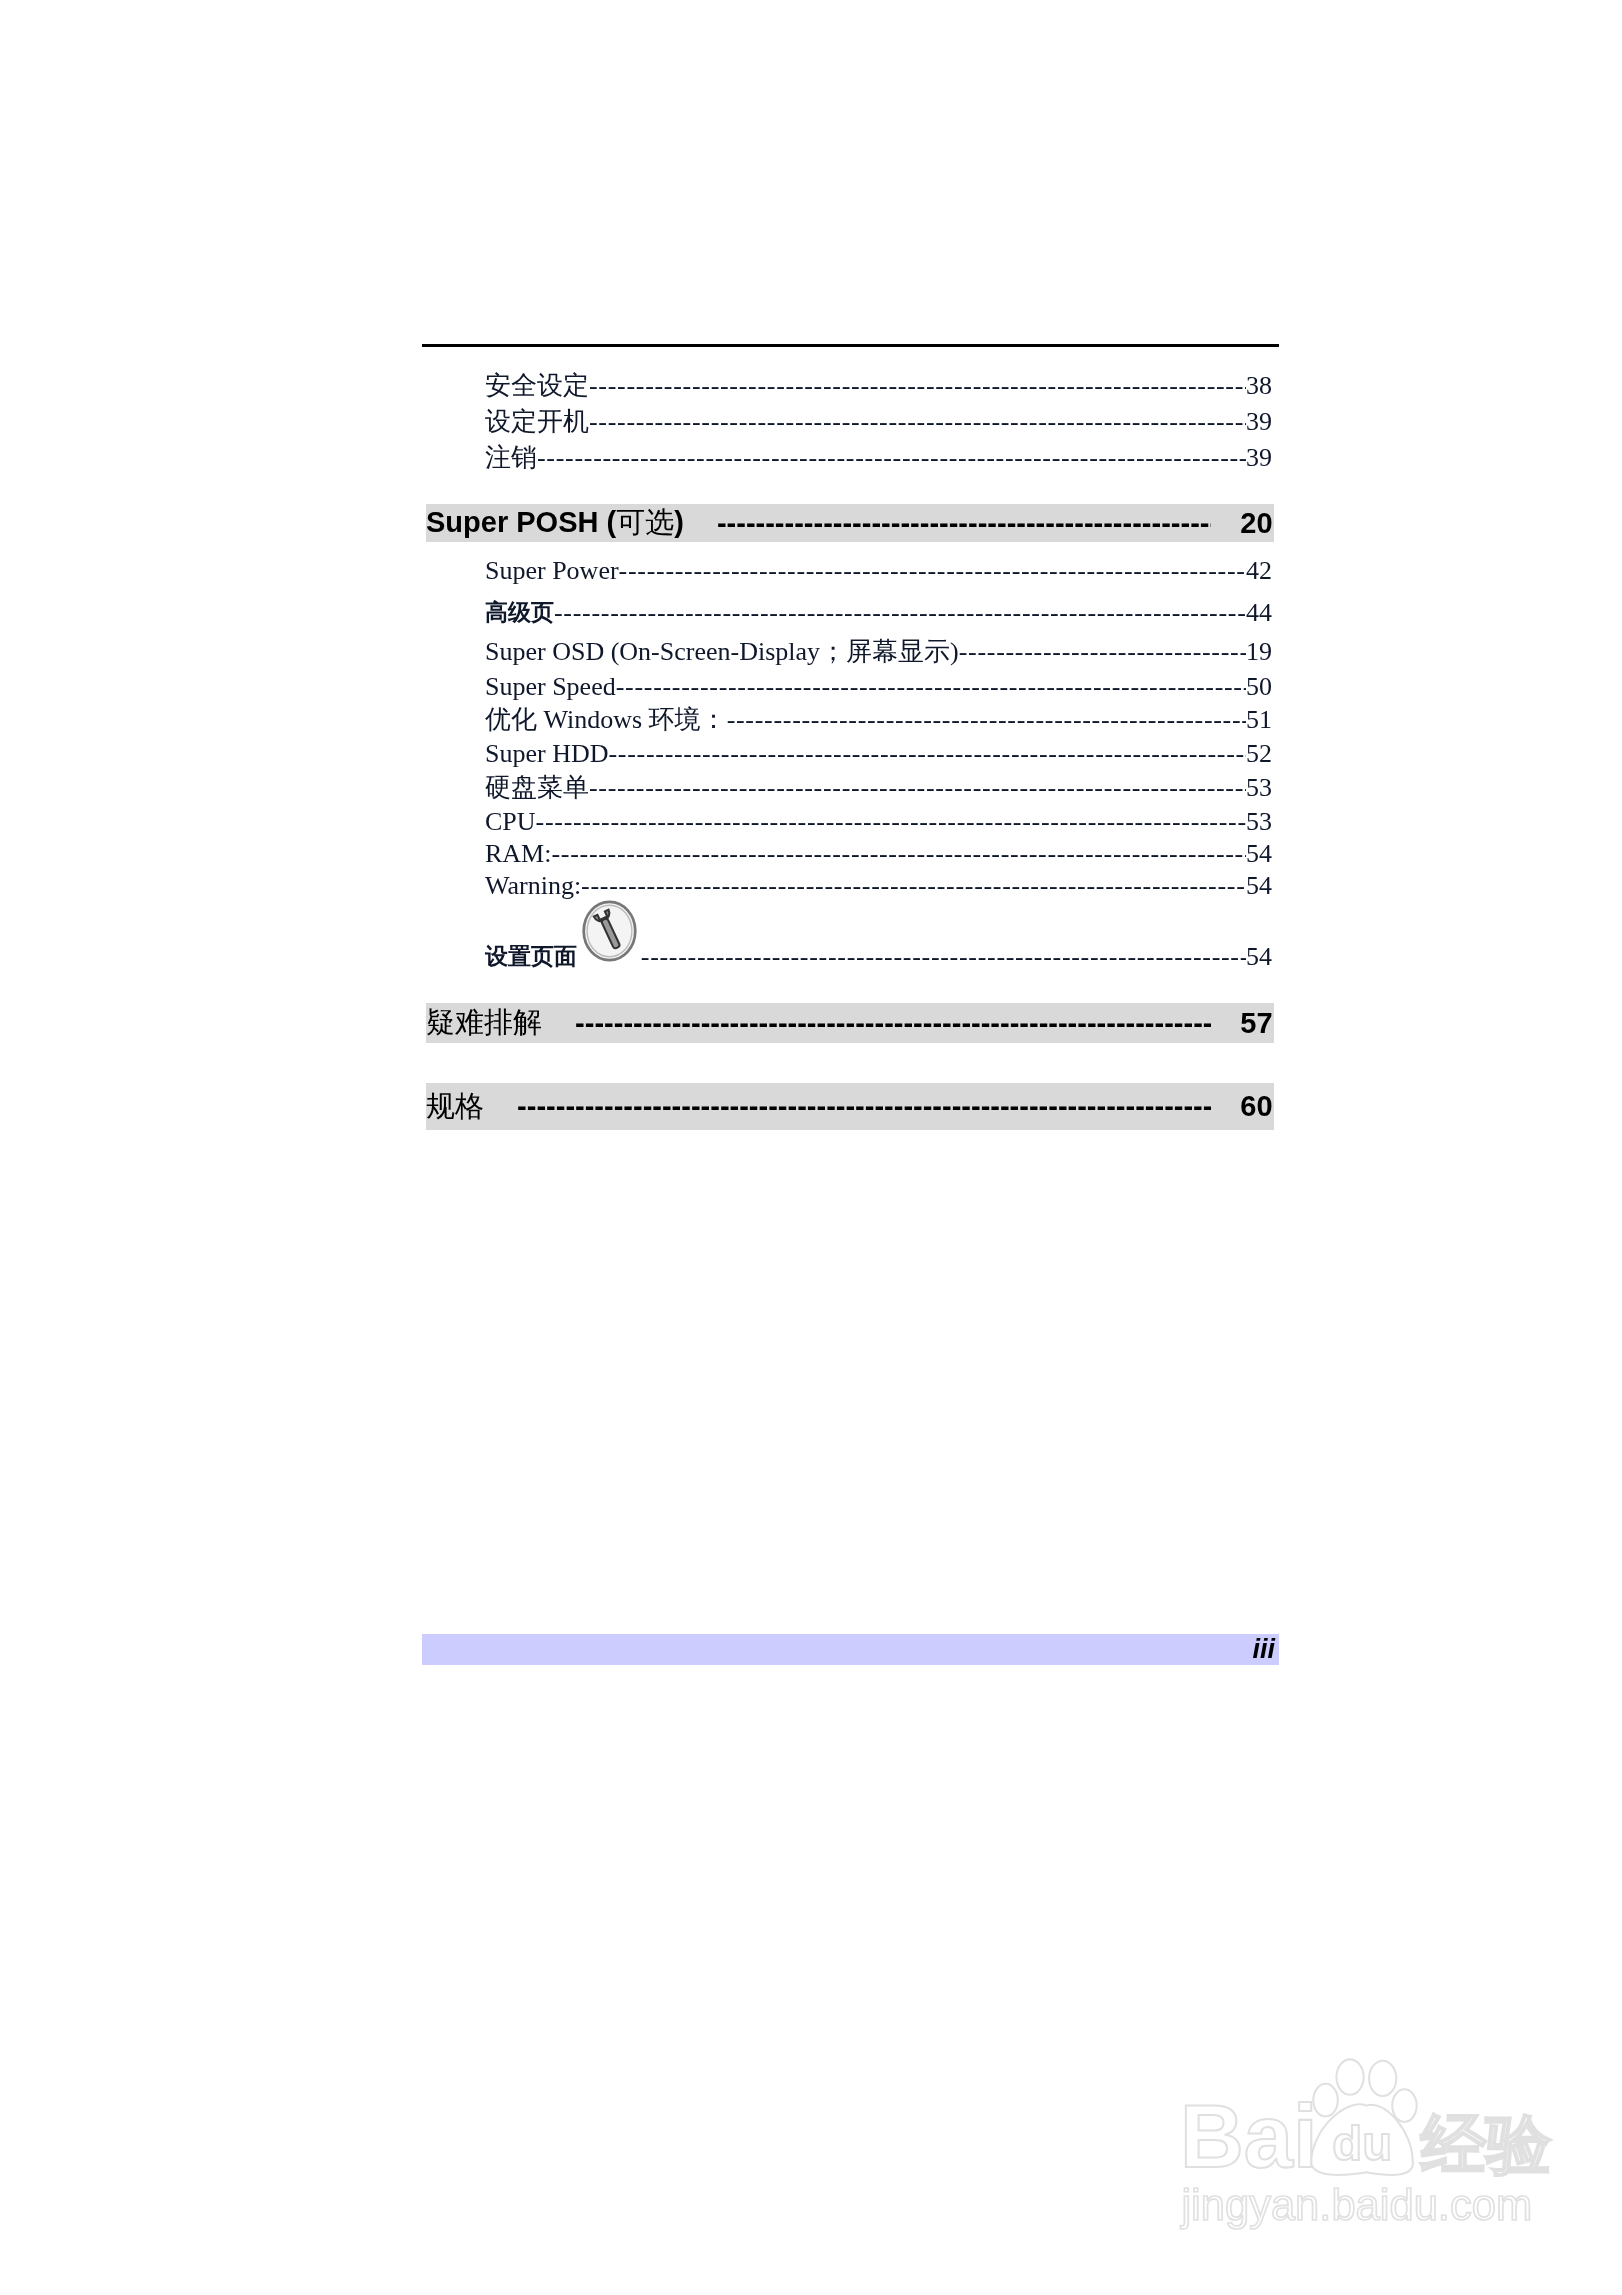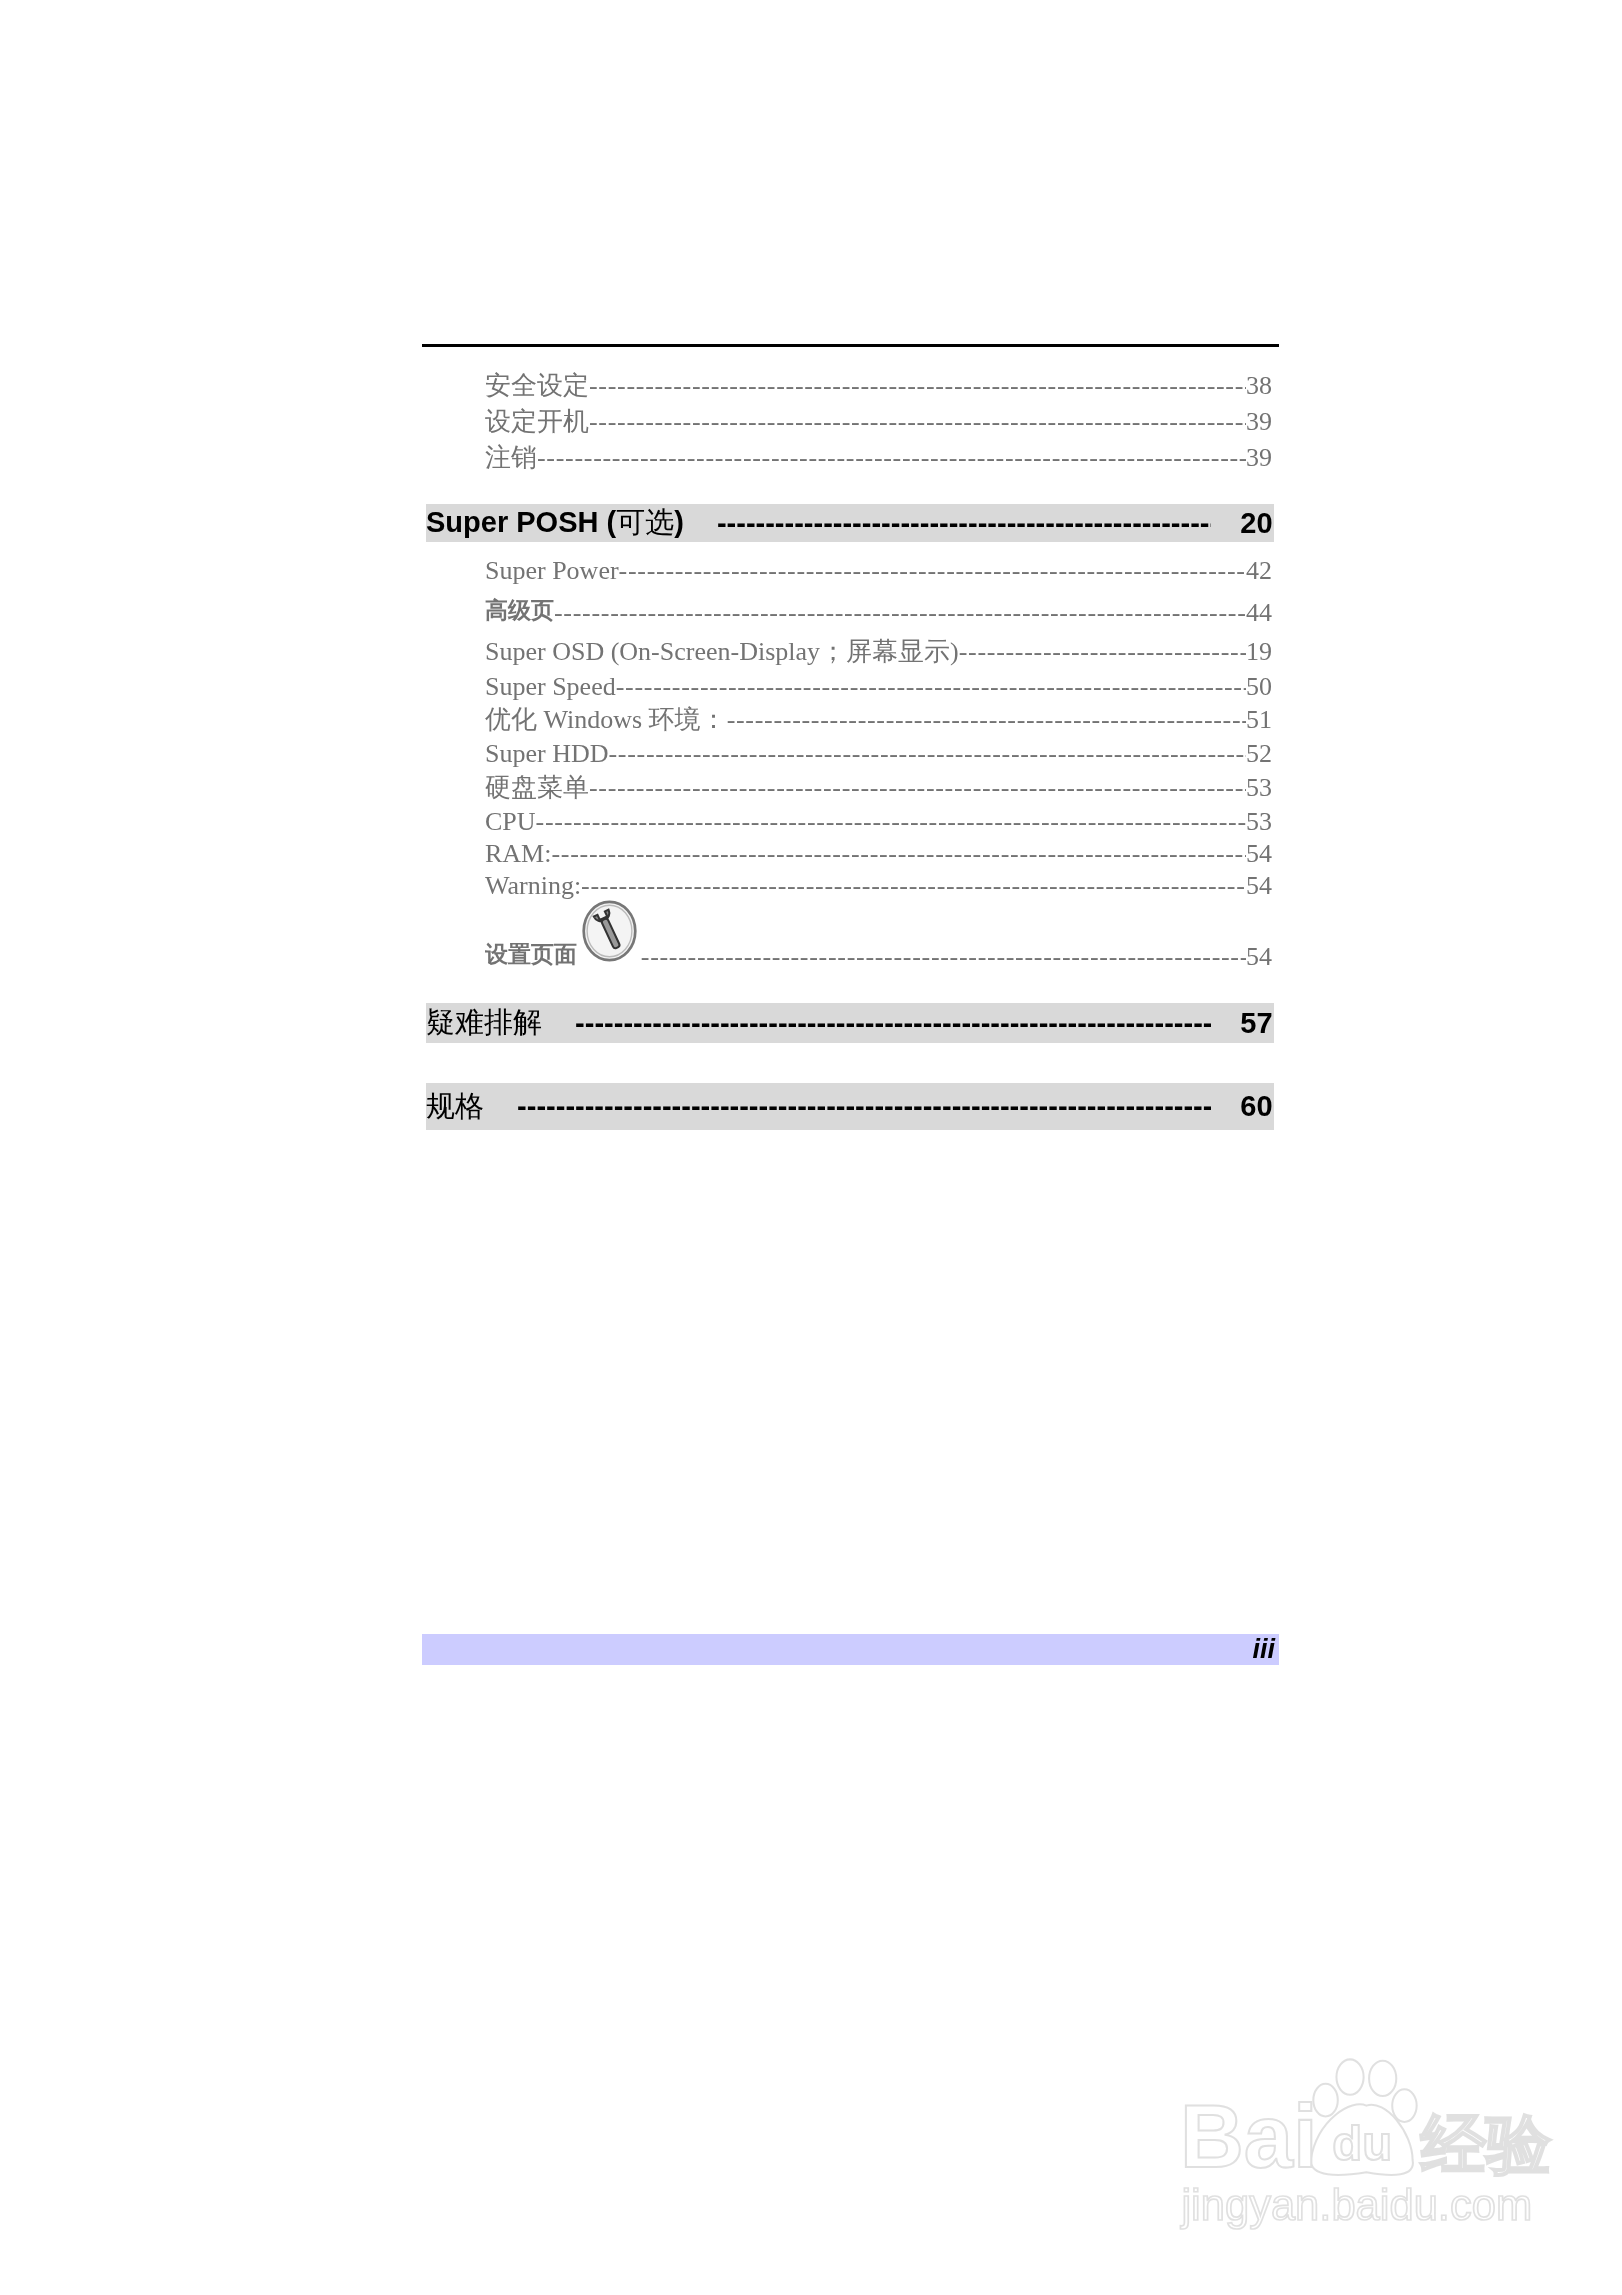--- a/index.html
+++ b/index.html
@@ -1,24 +1,24 @@
 <!DOCTYPE html>
 <html style="font-size:11px"><head>
 <meta charset="utf-8">
 <style>
   html, body { margin: 0; padding: 0; background: #ffffff; }
   body { width: 1623px; height: 2295px; position: relative; overflow: hidden; }
   .rule { position: absolute; left: 422px; top: 344px; width: 857px; height: 2.7px; background: #000; }
-  .row { position: absolute; left: 485px; width: 787px; height: 34px; display: flex; align-items: flex-end; white-space: nowrap; overflow: hidden; color: #737373; }
+  .row { position: absolute; left: 485px; width: 787px; height: 34px; display: flex; align-items: flex-end; white-space: nowrap; overflow: hidden; color: #0f172a; }
   .row.sub { font-family: "Liberation Serif", "DejaVu Serif", serif; font-size: 26px; line-height: 31px; }
   .row .lbl { flex: 0 0 auto; }
   .row .dots { flex: 1 1 auto; overflow: hidden; letter-spacing: 0.7px; }
   .row .pg { flex: 0 0 auto; text-align: center; }
   .row.sub .dots::before { content: "----------------------------------------------------------------------------------------------------------------------------------------------------------------"; }
-  .row.cjkbold .lbl { font-family: Liberation Mono, monospace; font-weight: bold; font-size: 23px; text-align: right; }
+  .row.cjkbold .lbl { font-family: Liberation Sans, sans-serif; font-weight: bold; font-size: 23px; text-align: right; }
   .band { position: absolute; left: 426px; width: 848px; background: #d9d9d9; display: flex; align-items: center; white-space: nowrap; overflow: hidden; font-family: "Liberation Sans", "DejaVu Sans", sans-serif; font-weight: bold; font-size: 29px; color: #000; gap: 29px; }
   .band .lbl { flex: 0 0 auto; }
   .band .cjk { font-weight: normal; }
   .band .dots { flex: 1 1 auto; overflow: hidden; margin-left: 4.1px; }
   .band .dots::before { content: "--------------------------------------------------------------------------------------------------------------------------------------------"; }
   .band .pg { flex: 0 0 auto; padding-right: 1.4px; }
   .icon-wrench { display: inline-block; width: 57px; height: 64px; margin: 0 2.7px 0 4.1px; vertical-align: bottom; position: relative; top: -9.5px; }
   .footer { position: absolute; left: 422px; top: 1634px; width: 857px; height: 31px; background: #ccccff; }
   .footer .pnum { position: absolute; right: 4.1px; top: 0; font-family: "Liberation Sans", sans-serif; font-style: italic; font-weight: bold; font-size: 27px; line-height: 31px; color: #000; }
   .watermark { position: absolute; left: 1126px; top: 2058px; width: 382px; height: 204px; opacity: 0.55; margin-left: 48px; }

